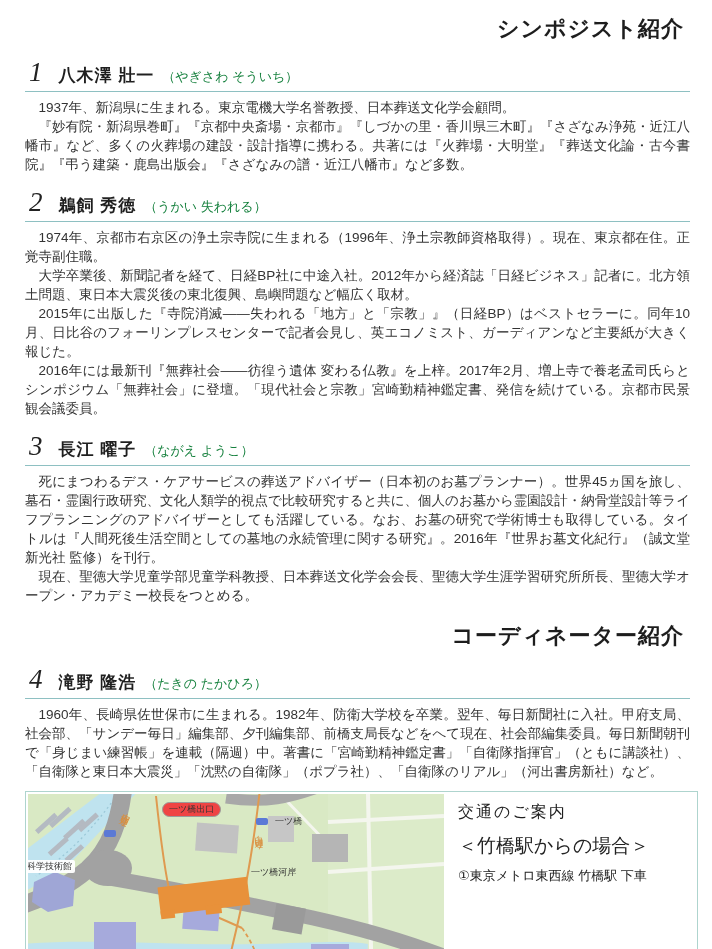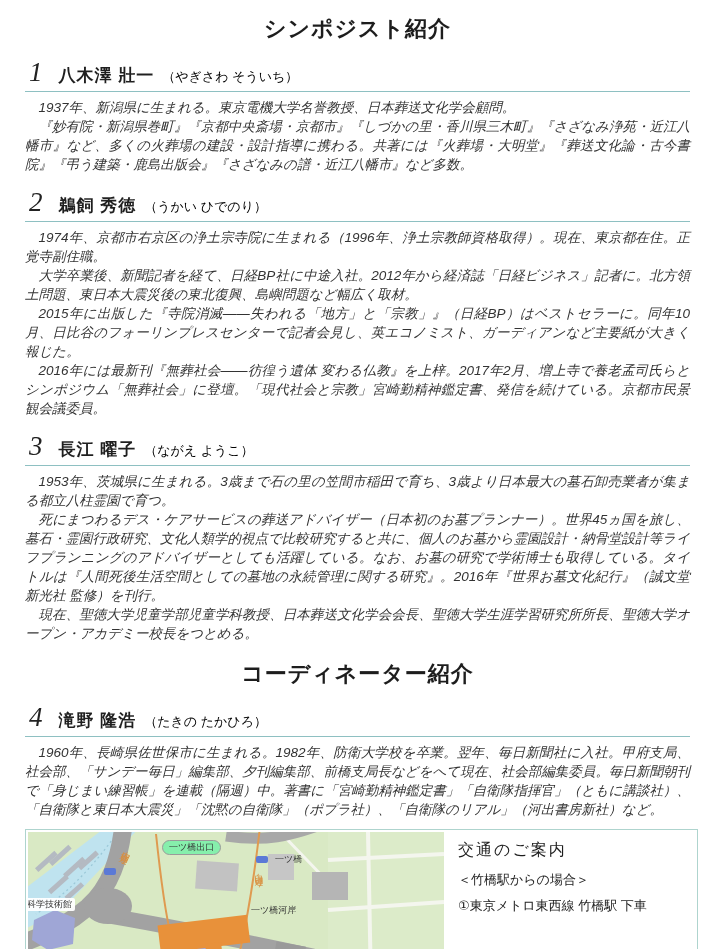--- a/index.html
+++ b/index.html
@@ -4,53 +4,53 @@
 <style>
   html,body{margin:0;padding:0;background:#fff;}
   body{
     width:712px;height:949px;overflow:hidden;
     font-family:"Liberation Sans","DejaVu Sans",sans-serif;
     color:#2e2e2e;position:relative;
   }
   .page{padding:12px 22px 0 25px;width:665px;}
 
   
-  .big-title{text-align:center;margin:2px 0 6px 0;text-decoration:underline;}
+  .big-title{text-align:right;margin:2px 0 6px 0;text-decoration:underline;}
   .marker{position:relative;display:inline-block;font-size:22px;font-weight:bold;
     letter-spacing:1px;color:#1d1d1d;padding:0 6px;}
   .marker::after{content:"";position:absolute;left:-10px;right:-10px;bottom:1px;height:10px;
     background:#f0d95e;transform:rotate(-1.2deg);border-radius:3px;z-index:-1;opacity:.9;}
 
   
   .person-head{display:flex;align-items:baseline;border-bottom:1px solid #8ec0c2;
     padding-bottom:4px;margin:15px 0 6px 0;}
   .person-num{font-family:"Liberation Serif","DejaVu Serif",serif;font-style:italic;
     font-size:27px;line-height:1;margin:0 16px 0 4px;color:#222;}
   .person-name{font-size:17px;font-weight:600;letter-spacing:1px;color:#1f1f1f;}
-  .person-reading{font-size:13px;margin-left:8px;color:#000000;}
+  .person-reading{font-size:13px;margin-left:8px;color:#15803d;}
 
   
   .bio p{margin:0;font-size:13.5px;line-height:19px;text-indent:1em;
-    text-align:justify;color:#333;font-style:italic;}
+    text-align:justify;color:#333;}
 
   
   .bottom-panel{display:flex;border:1px solid #aed4ce;margin:10px 0 0 0;width:673px;
     height:211px;box-sizing:border-box;background:#fff;}
   .map-area{position:relative;width:416px;height:205px;margin:2px;overflow:hidden;
     flex:0 0 auto;background:#d9e9c4;}
   .access{flex:1 1 auto;padding:6px 10px 0 12px;font-size:13px;color:#222;}
   .access-title{text-align:left;font-size:16px;letter-spacing:2px;margin:4px 0 10px 0;color:#1d1d1d;}
   .access-group{margin-bottom:9px;}
-  .access-head{font-size:13px;margin:0 0 7px 0;}
+  .access-head{font-size:19px;margin:0 0 7px 0;}
   .access-line{margin:1px 0;line-height:19px;}
 
   
   .mlabel{position:absolute;font-size:9px;line-height:11px;background:rgba(255,255,255,.95);
     color:#333;padding:1px 3px;border-radius:2px;white-space:nowrap;text-align:center;}
-  .mpill{position:absolute;font-size:9px;line-height:11px;background:#86efac;color:#333;
+  .mpill{position:absolute;font-size:9px;line-height:11px;background:#ef4444;color:#333;
     border:1px solid #9a9a9a;border-radius:8px;padding:1px 6px;white-space:nowrap;}
   .mroad-v{position:absolute;font-size:9px;color:#d98f3f;writing-mode:vertical-rl;
     letter-spacing:2px;white-space:nowrap;}
   .rmark{position:absolute;width:12px;height:7px;background:#5b79d6;border-radius:2px;}
 </style>
 </head>
 <body>
 
 <div class="page">
 
@@ -67,38 +67,37 @@
     <div class="bio">
       <p>1937年、新潟県に生まれる。東京電機大学名誉教授、日本葬送文化学会顧問。</p>
       <p>『妙有院・新潟県巻町』『京都中央斎場・京都市』『しづかの里・香川県三木町』『さざなみ浄苑・近江八幡市』など、多くの火葬場の建設・設計指導に携わる。共著には『火葬場・大明堂』『葬送文化論・古今書院』『弔う建築・鹿島出版会』『さざなみの譜・近江八幡市』など多数。</p>
     </div>
   </div>
 
   <div>
     <div class="person-head">
       <span class="person-num">2</span>
       <span class="person-name">鵜飼 秀徳</span>
-      <span class="person-reading">（うかい ひでのり）</span>
+      <span class="person-reading">（うかい 失われる）</span>
     </div>
     <div class="bio">
       <p>1974年、京都市右京区の浄土宗寺院に生まれる（1996年、浄土宗教師資格取得）。現在、東京都在住。正覚寺副住職。</p>
       <p>大学卒業後、新聞記者を経て、日経BP社に中途入社。2012年から経済誌「日経ビジネス」記者に。北方領土問題、東日本大震災後の東北復興、島嶼問題など幅広く取材。</p>
       <p>2015年に出版した『寺院消滅――失われる「地方」と「宗教」』（日経BP）はベストセラーに。同年10月、日比谷のフォーリンプレスセンターで記者会見し、英エコノミスト、ガーディアンなど主要紙が大きく報じた。</p>
       <p>2016年には最新刊『無葬社会――彷徨う遺体 変わる仏教』を上梓。2017年2月、増上寺で養老孟司氏らとシンポジウム「無葬社会」に登壇。「現代社会と宗教」宮崎勤精神鑑定書、発信を続けている。京都市民景観会議委員。</p>
     </div>
   </div>
 
   <div>
     <div class="person-head">
       <span class="person-num">3</span>
       <span class="person-name">長江 曜子</span>
       <span class="person-reading">（ながえ ようこ）</span>
     </div>
     <div class="bio">
-      <p>1953年、茨城県に生まれる。3歳まで石の里の笠間市稲田で育ち、3歳より日本最大の墓石卸売業者が集まる都立八柱霊園で育つ。</p>
       <p>死にまつわるデス・ケアサービスの葬送アドバイザー（日本初のお墓プランナー）。世界45ヵ国を旅し、墓石・霊園行政研究、文化人類学的視点で比較研究すると共に、個人のお墓から霊園設計・納骨堂設計等ライフプランニングのアドバイザーとしても活躍している。なお、お墓の研究で学術博士も取得している。タイトルは『人間死後生活空間としての墓地の永続管理に関する研究』。2016年『世界お墓文化紀行』（誠文堂新光社 監修）を刊行。</p>
       <p>現在、聖徳大学児童学部児童学科教授、日本葬送文化学会会長、聖徳大学生涯学習研究所所長、聖徳大学オープン・アカデミー校長をつとめる。</p>
     </div>
   </div>
 
   <div class="big-title" style="margin-top:16px;">
     <span class="marker">コーディネーター紹介</span>
   </div>
 
   <div>

